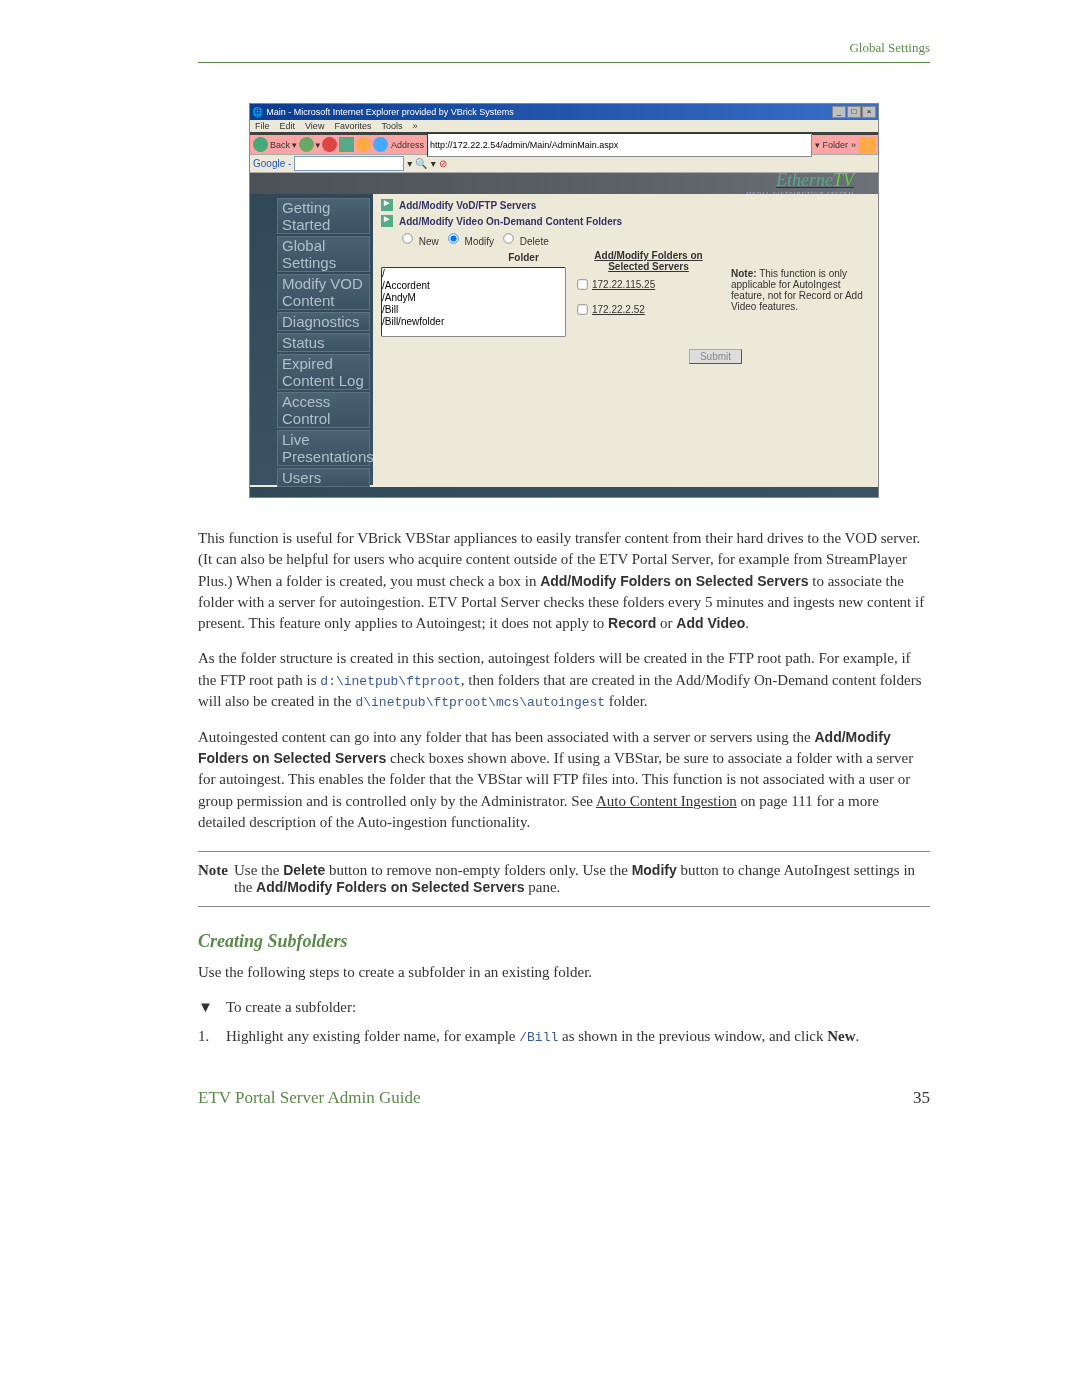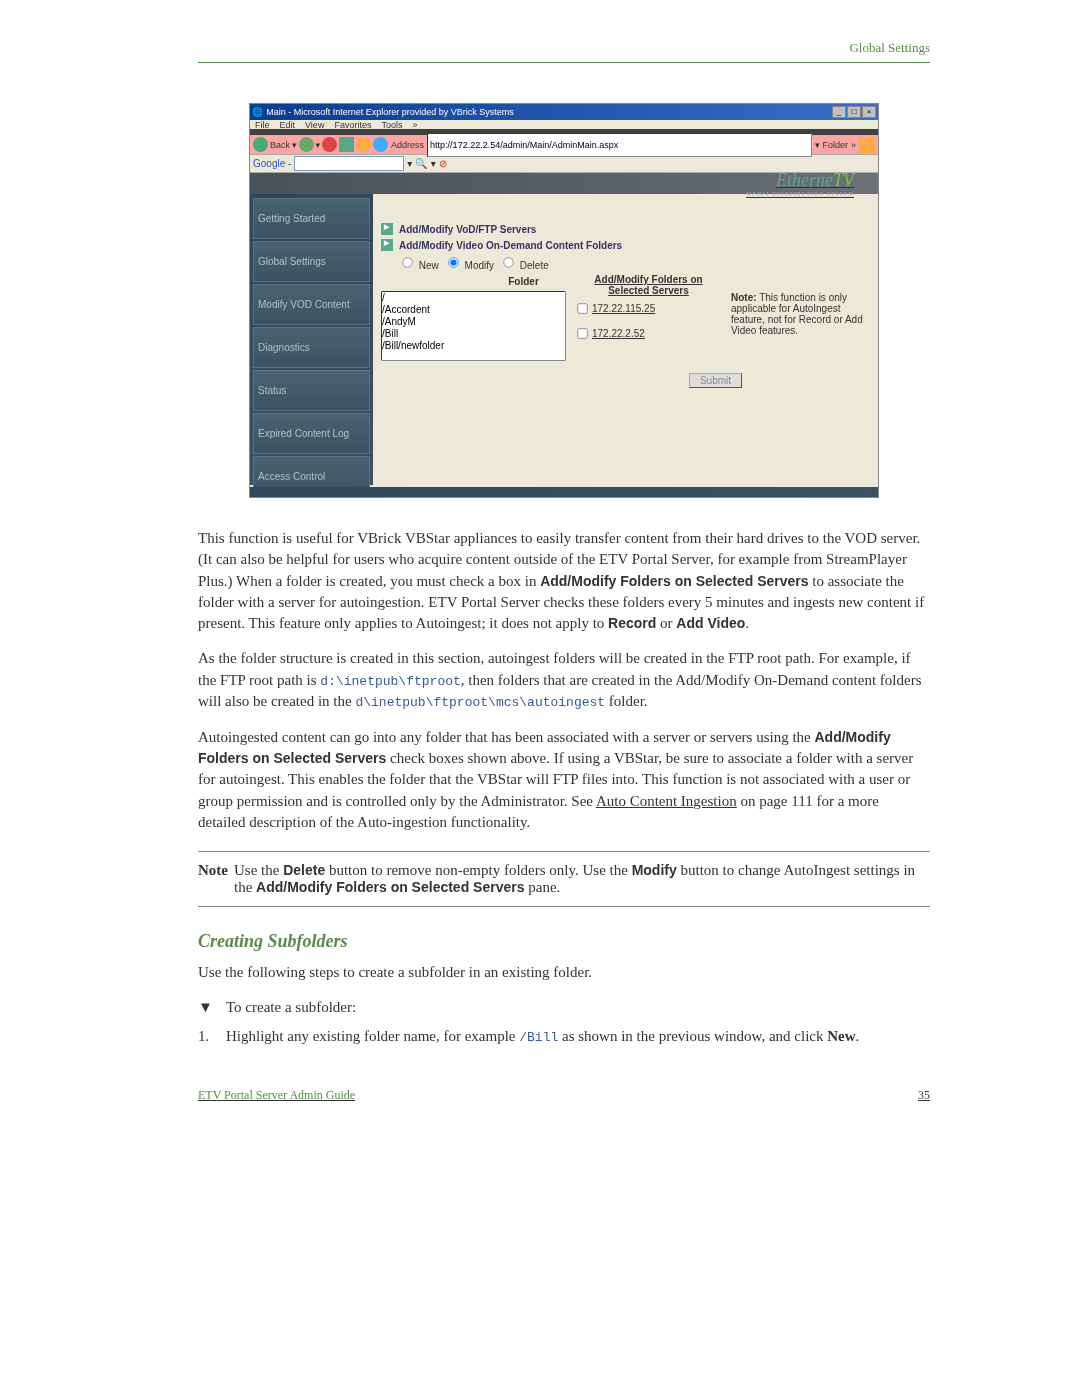--- a/index.html
+++ b/index.html
@@ -53,21 +53,21 @@
       color: #000;
     }
     .menubar {
       background: #ece9d8;
       height: 15px;
       display: flex;
       align-items: center;
       gap: 10px;
       padding: 0 5px;
       font-size: 9px;
-      border-bottom: 6px solid #404040;
+      border-bottom: 3px solid #404040;
     }
     .toolbar {
       background: #fca5a5;
       height: 20px;
       display: flex;
       align-items: center;
       gap: 3px;
       padding: 0 3px;
       border-bottom: 1px solid #aaa;
       font-size: 9px;
@@ -132,34 +132,34 @@
       height: calc(100% - 102px);
     }
     .sidebar {
       width: 123px;
       background: linear-gradient(to bottom, #304858, #3a5262);
       padding: 4px 3px;
     }
     .sidebar-item {
       background: linear-gradient(to bottom, #4a6272, #3a5262);
       color: #b0c0c8;
-      font-size: 10px;
-      padding: 14px 4px;
+      font-size: 15px;
+      padding: 0 4px;
       margin-bottom: 2px;
       border: 1px solid #5a7282;
       cursor: pointer;
+      margin-left: 24px;
     }
     .sidebar-gap { height: 12px; }
     .main-panel {
       flex: 1;
       background: #ece9d8;
       padding: 3px 8px;
       display: flex;
       flex-direction: column;
-      margin-top: 24px;
     }
     .expander-row {
       display: flex;
       align-items: center;
       gap: 6px;
       padding: 2px 0;
       font-size: 10px;
       font-weight: bold;
       color: #336;
     }
@@ -288,22 +288,21 @@
       margin-bottom: 8px;
       font-size: 15px;
       line-height: 1.4;
       padding-left: 0;
     }
     .numbered-item .num { flex-shrink: 0; width: 14px; }
     .footer {
       display: flex;
       justify-content: space-between;
       margin-top: 40px;
-      font-size: 12px;
-      text-decoration: underline;
+      font-size: 17px;
     }
     .footer-left { color: #5a8a4a; }
     .footer-right { color: #333; }
   </style>
 </head>
 <body>
 
 <div class="header">Global Settings</div>
 <div class="header-line"></div>
 

